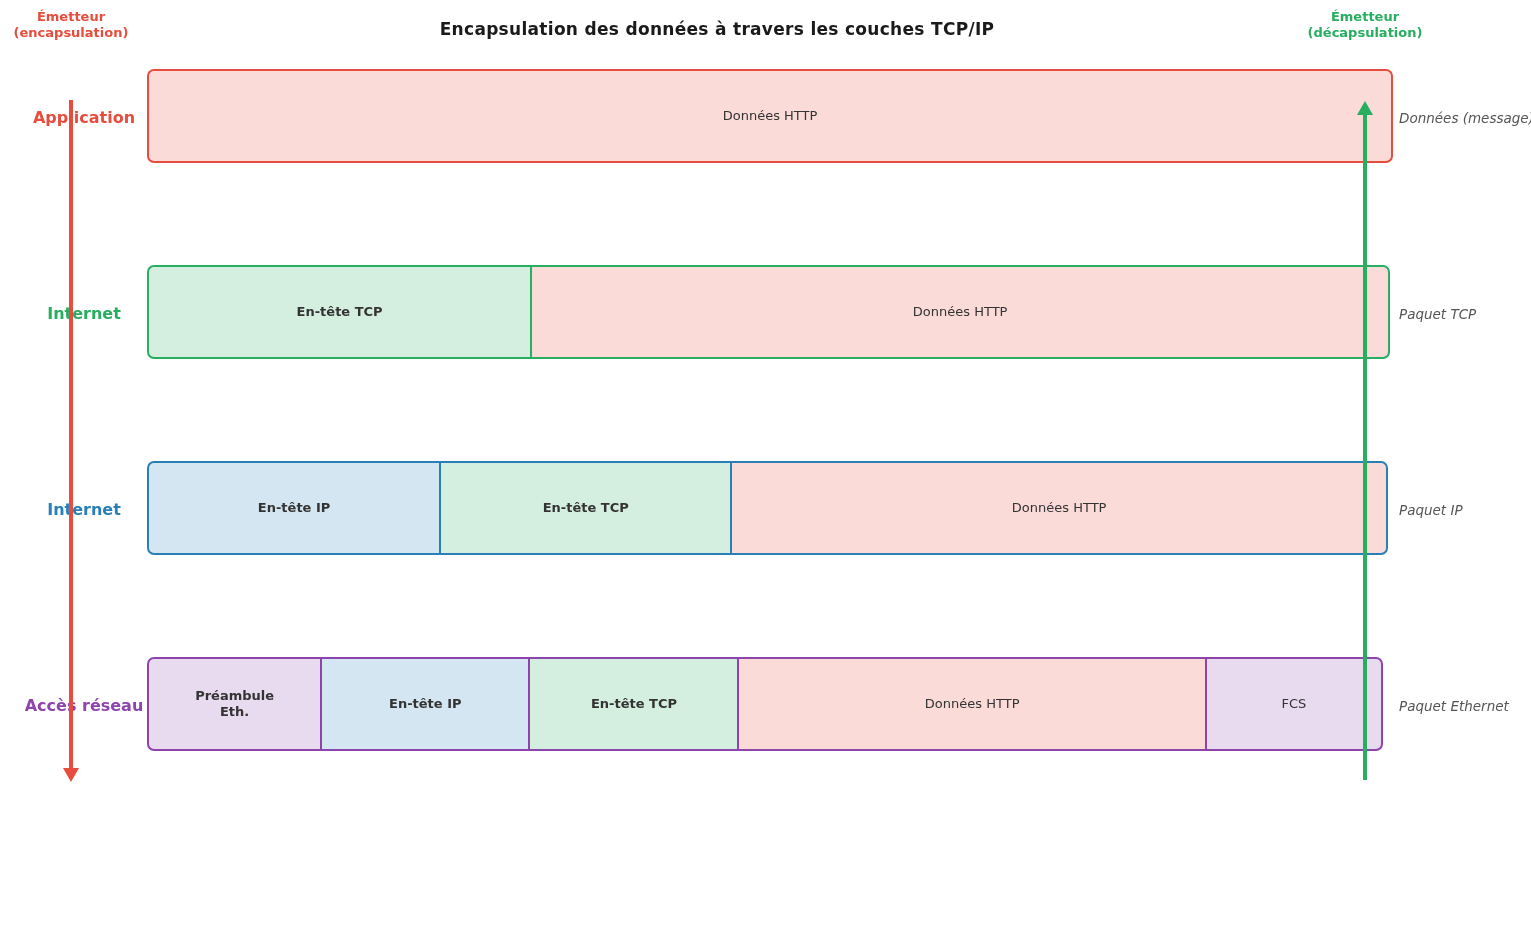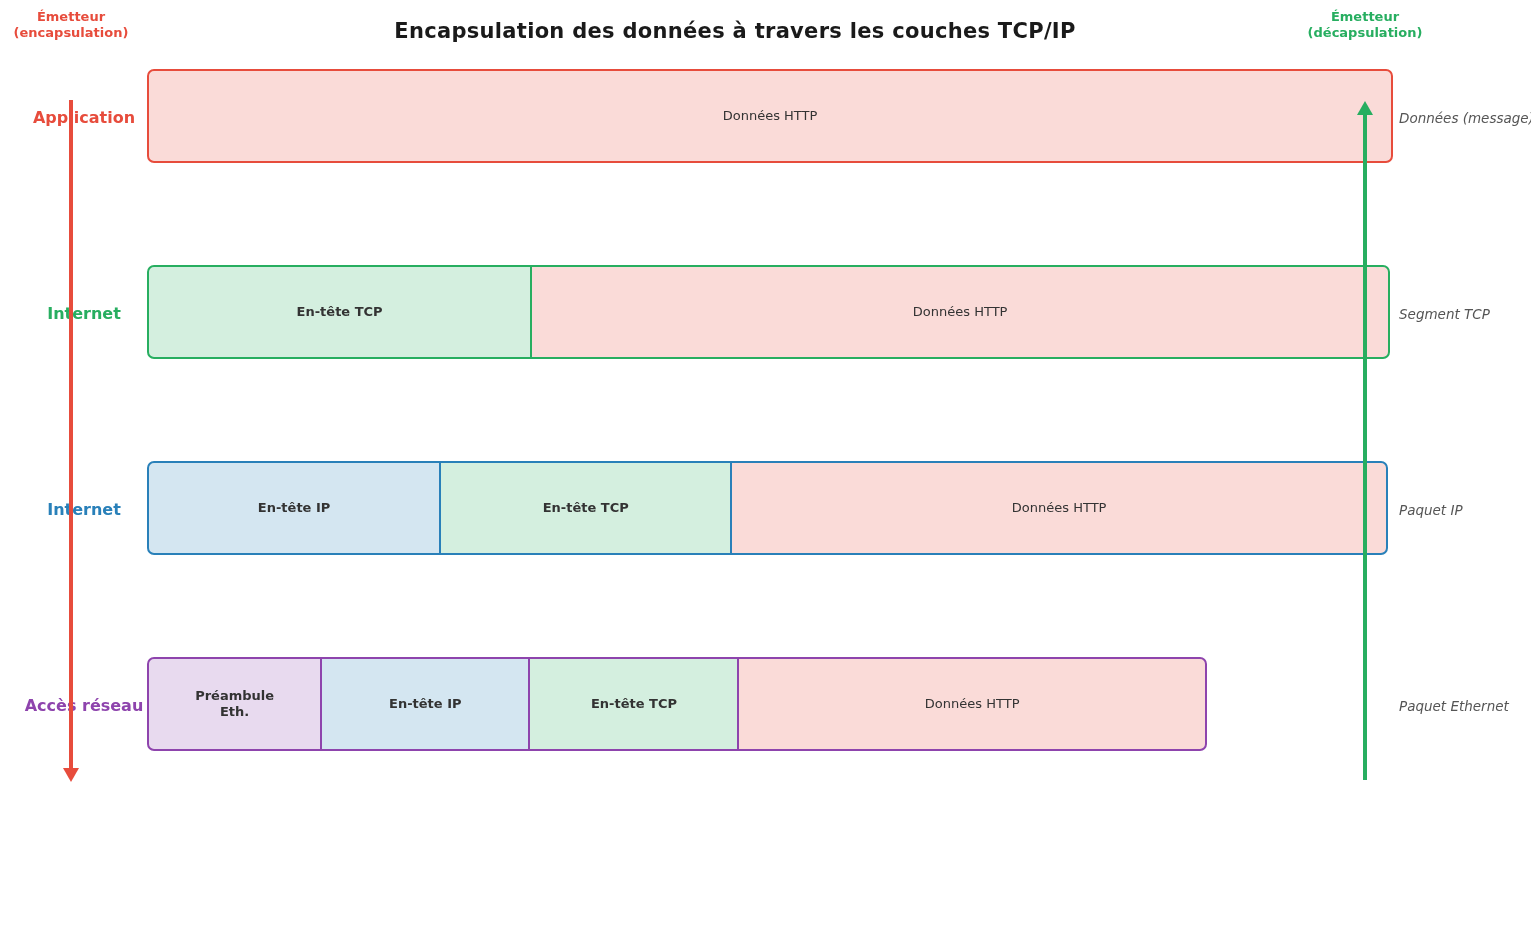--- a/index.html
+++ b/index.html
@@ -1,22 +1,22 @@
 <!DOCTYPE html>
 <html style="--c-red: #e74c3c; --c-green: #27ae60; --c-blue: #2980b9; --c-purple: #8e44ad; --c-red-fill: #fadbd8; --c-green-fill: #d4efdf; --c-blue-fill: #d4e6f1; --c-purple-fill: #e8daef; --c-title-text: #1a1a1a; --c-box-text: #333333; --c-annotation-text: #555555;"><head>
 <meta charset="utf-8">
 <style>
   html,body{margin:0;padding:0;background:#ffffff;}
   .canvas{
     position:relative;width:1531px;height:942px;background:#fff;overflow:hidden;
     font-family:"DejaVu Sans","Liberation Sans",sans-serif;
   }
   .title{
-    position:absolute;top:19px;left:120px;width:1230px;text-align:center;
-    font-size:21px;font-weight:bold;color:var(--c-title-text);letter-spacing:.3px;
+    position:absolute;top:19px;left:102px;width:1230px;text-align:center;
+    font-size:17px;font-weight:bold;color:var(--c-title-text);letter-spacing:.3px;
   }
   .corner{
     position:absolute;top:9px;width:168px;text-align:center;
     font-size:13px;font-weight:bold;line-height:15.5px;white-space:pre-line;
   }
   .corner.sender{left:-13px;color:var(--c-red);}
   .corner.receiver{left:1281px;color:var(--c-green);}
 
   .layer-label{
     position:absolute;left:0;width:168px;height:97px;
@@ -100,24 +100,25 @@
     <div class="seg hdr f-green" style="width:23.61%">En-tête TCP</div>
     <div class="seg f-red" style="width:52.78%">Données HTTP</div>
   </div>
 
   <div class="row b-purple t4">
     <div class="seg hdr f-purple" style="width:14.06%">Préambule
 Eth.</div>
     <div class="seg hdr f-blue" style="width:16.95%">En-tête IP</div>
     <div class="seg hdr f-green" style="width:16.95%">En-tête TCP</div>
     <div class="seg f-red" style="width:37.74%">Données HTTP</div>
+    <div class="seg f-purple" style="width:14.30%">FCS</div>
   </div>
 
   <div class="annotation t1">Données (message)</div>
-  <div class="annotation t2">Segment TCP</div>
+  <div class="annotation t2">Paquet TCP</div>
   <div class="annotation t3">Paquet IP</div>
   <div class="annotation t4">Paquet Ethernet</div>
 
   <div class="arrow-line red-line"></div>
   <div class="red-head"></div>
   <div class="arrow-line green-line"></div>
   <div class="green-head"></div>
 
 </div>
 

